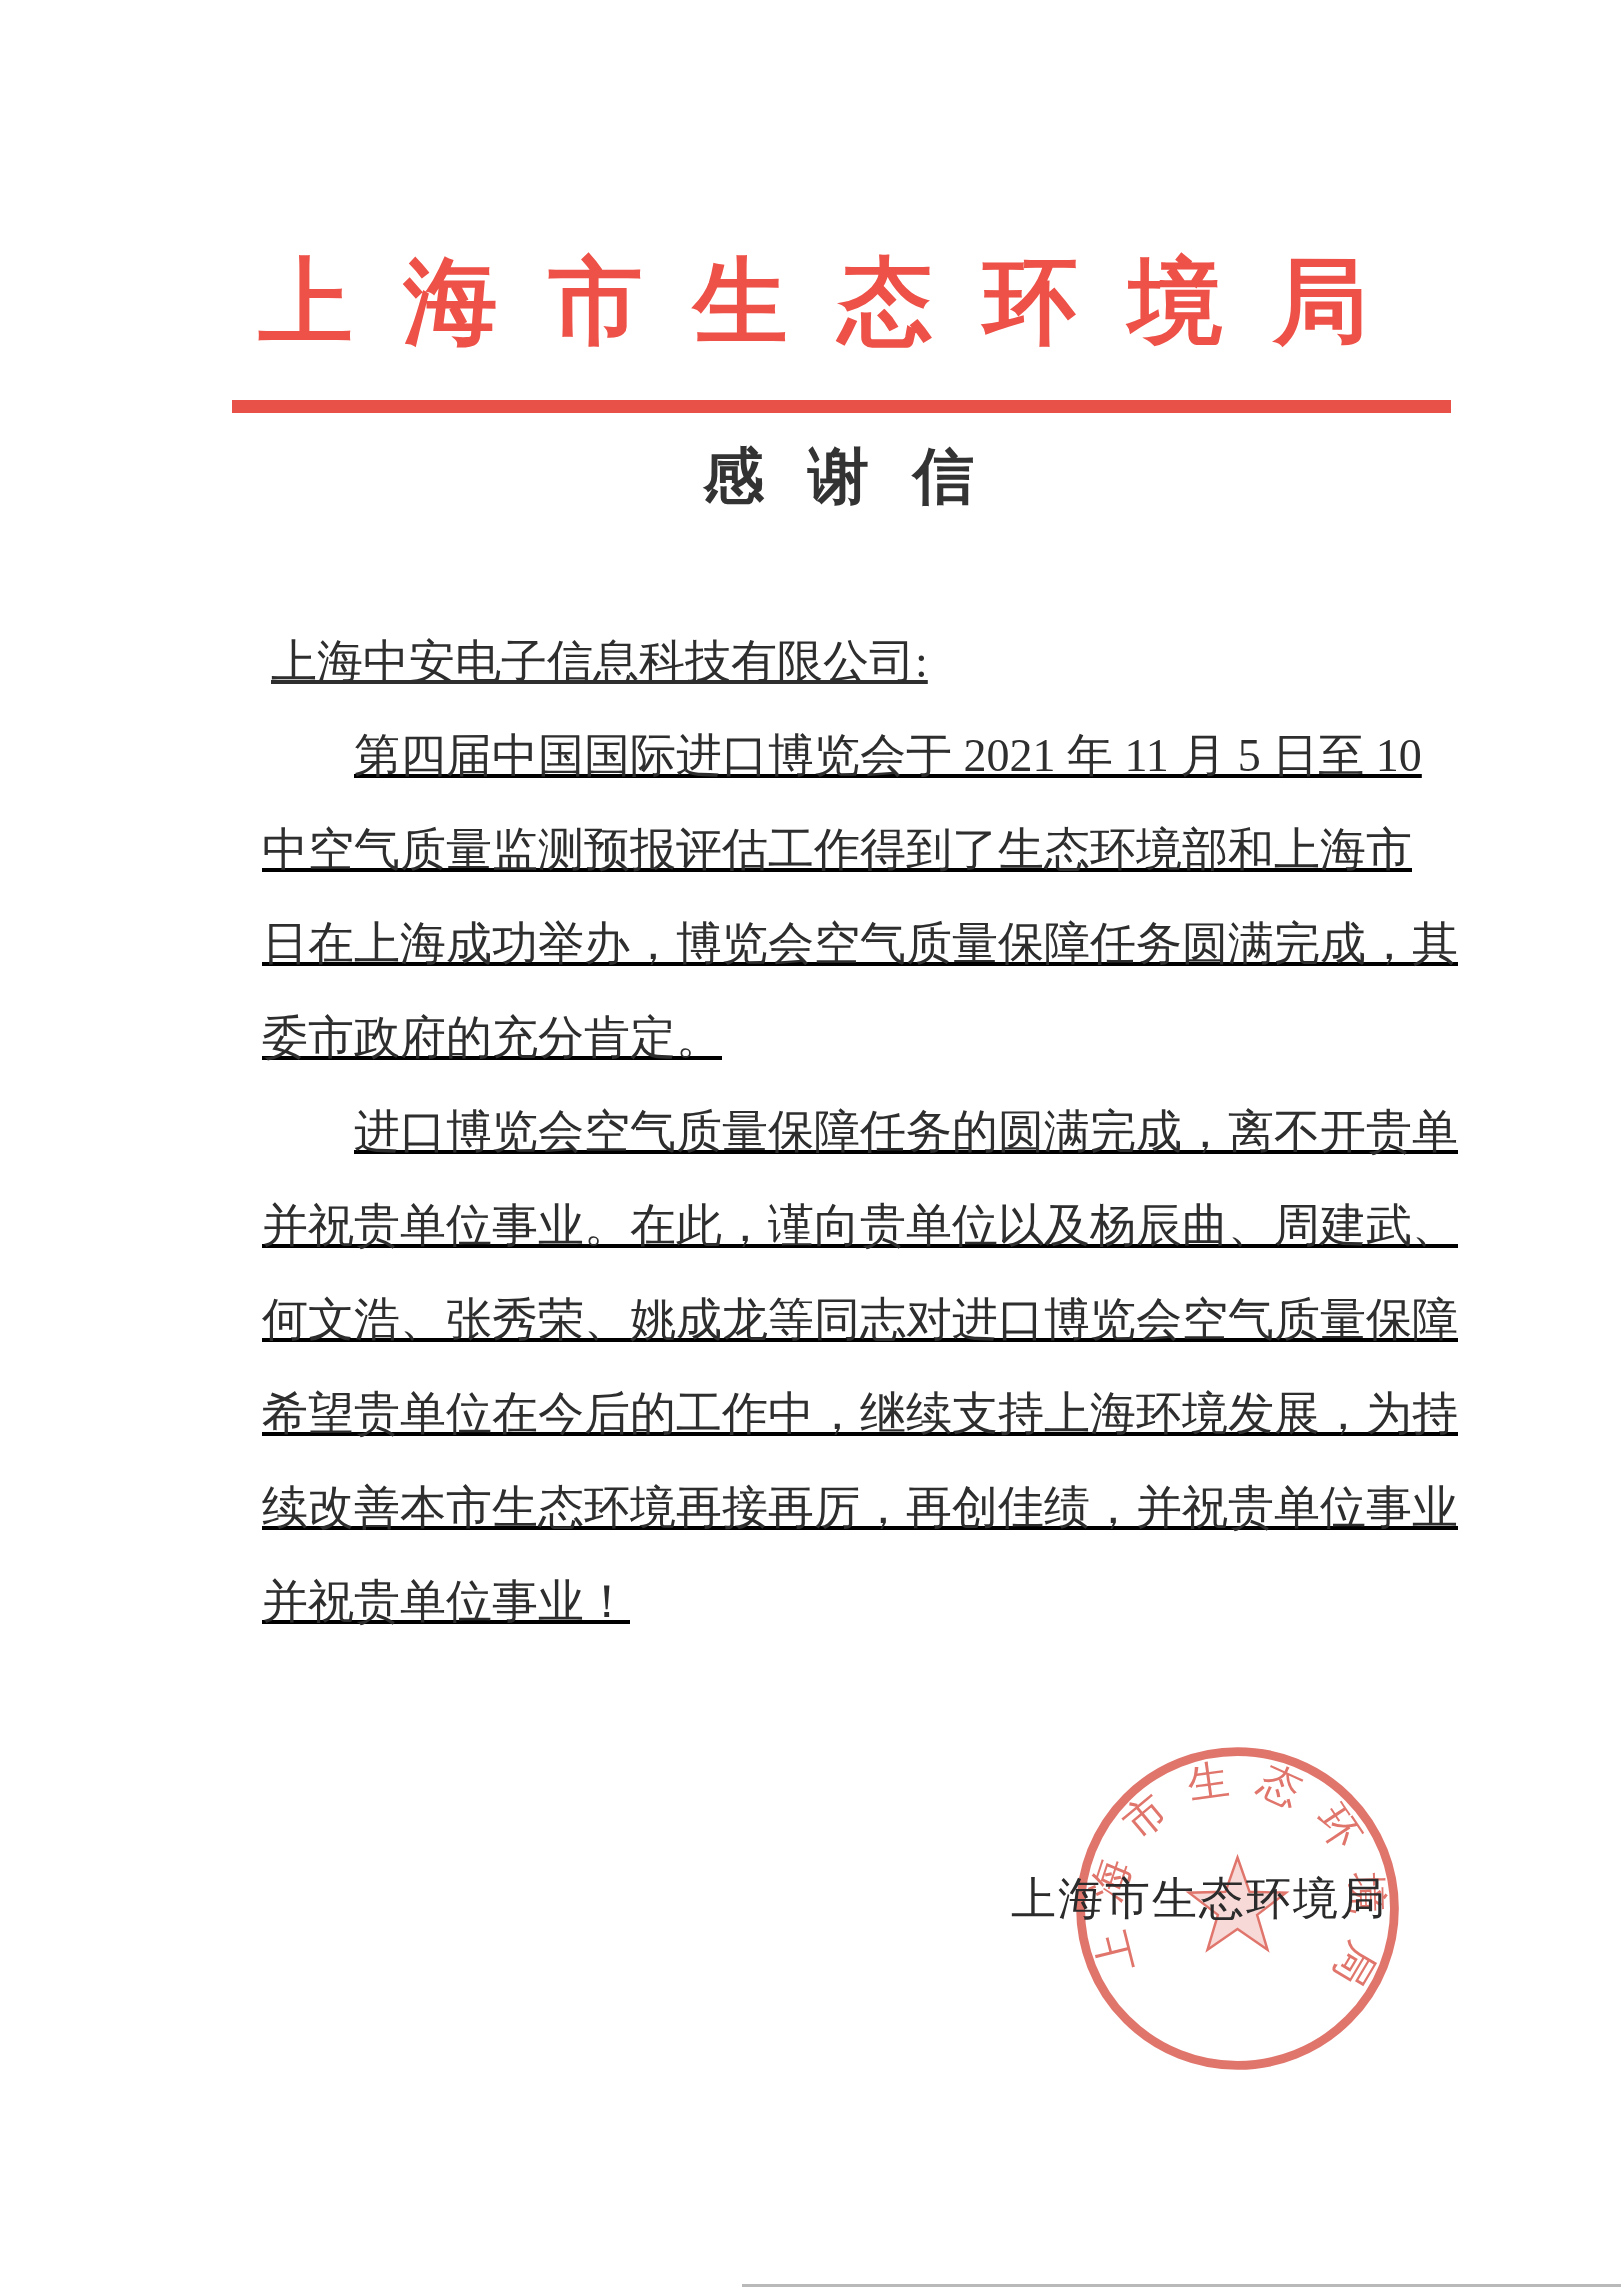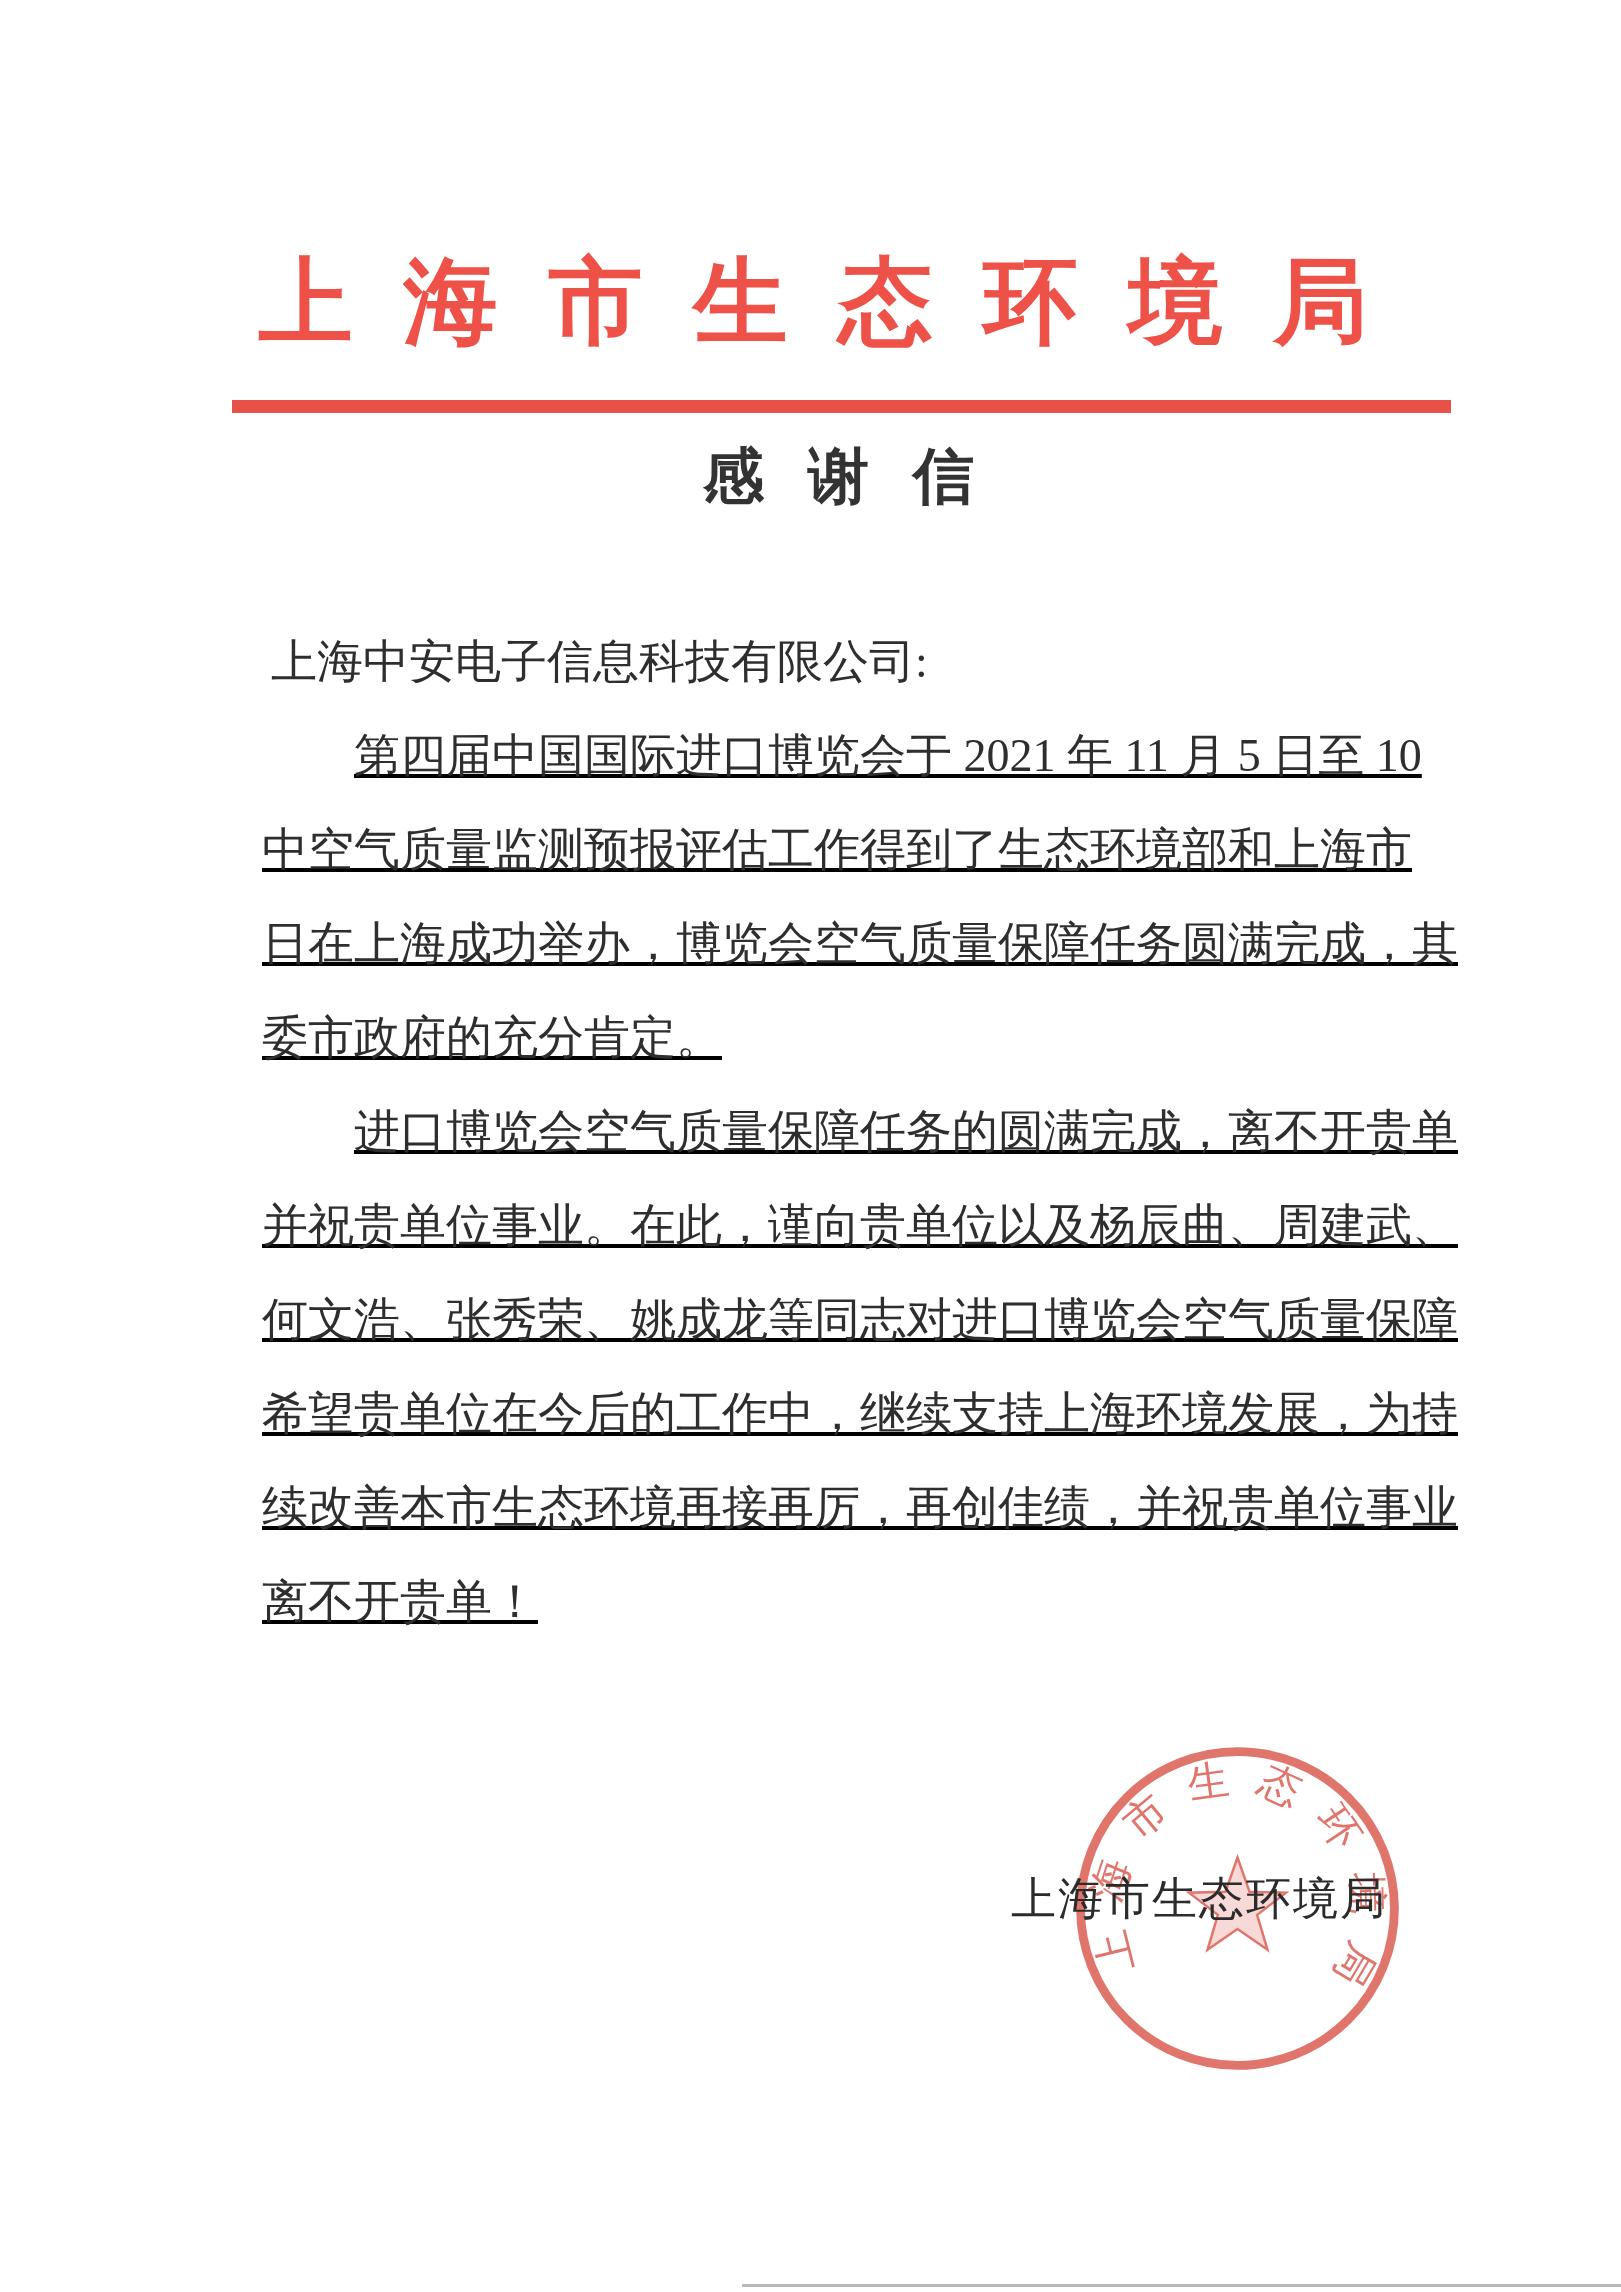--- a/index.html
+++ b/index.html
@@ -56,20 +56,21 @@
   
   .salutation {
     position: absolute;
     left: 243px;
     top: 615px;
     height: 94px;
     line-height: 94px;
     font-size: 46px;
     color: #2e2e2e;
     white-space: nowrap;
+    text-decoration: underline;
   }
   .letter-body {
     position: absolute;
     left: 234px;
     top: 709px;
     width: 1152px;
     text-decoration: underline;
   }
   .body-line {
     height: 94px;
@@ -143,21 +144,21 @@
   <div class="letter-body">
     <div class="body-line indent">第四届中国国际进口博览会于 2021 年 11 月 5 日至 10</div>
     <div class="body-line">中空气质量监测预报评估工作得到了生态环境部和上海市</div>
     <div class="body-line">日在上海成功举办，博览会空气质量保障任务圆满完成，其</div>
     <div class="body-line">委市政府的充分肯定。</div>
     <div class="body-line indent">进口博览会空气质量保障任务的圆满完成，离不开贵单</div>
     <div class="body-line">并祝贵单位事业。在此，谨向贵单位以及杨辰曲、周建武、</div>
     <div class="body-line">何文浩、张秀荣、姚成龙等同志对进口博览会空气质量保障</div>
     <div class="body-line">希望贵单位在今后的工作中，继续支持上海环境发展，为持</div>
     <div class="body-line">续改善本市生态环境再接再厉，再创佳绩，并祝贵单位事业</div>
-    <div class="body-line">离不开贵单！</div>
+    <div class="body-line">并祝贵单位事业！</div>
   </div>
 
   <div class="stamp">
     <svg width="357" height="357" viewBox="0 0 364 364" xmlns="http://www.w3.org/2000/svg">
 
       <circle cx="182" cy="182" r="160" fill="none" stroke="#d84f44" stroke-width="9"></circle>
 
       <polygon points="182,130 194.3,165.0 231.5,165.9 202.0,188.5 212.6,224.1 182,203 151.4,224.1 162.0,188.5 132.5,165.9 169.7,165.0" fill="rgba(216,79,68,0.28)" stroke="#d84f44" stroke-width="2.5"></polygon>
 
       <defs>

